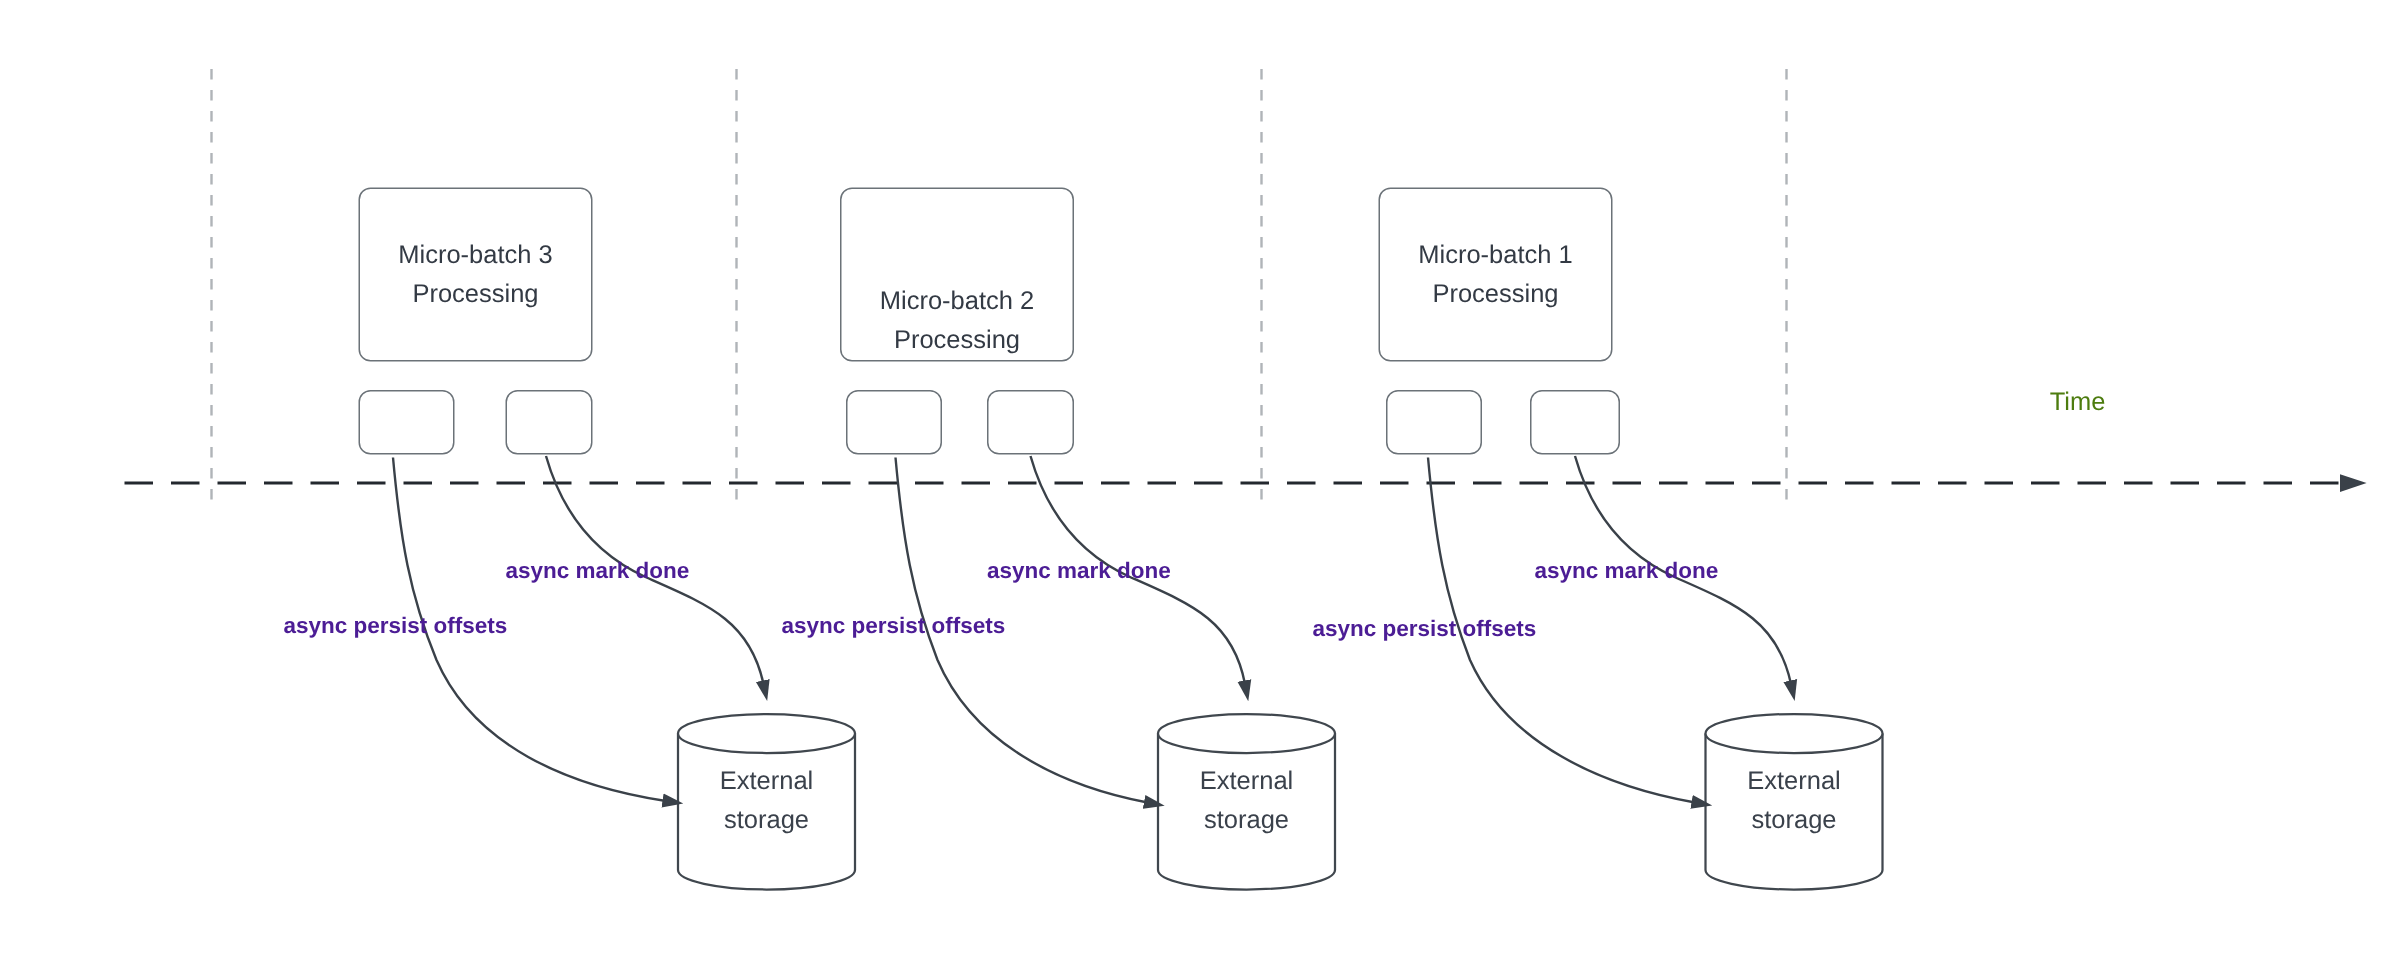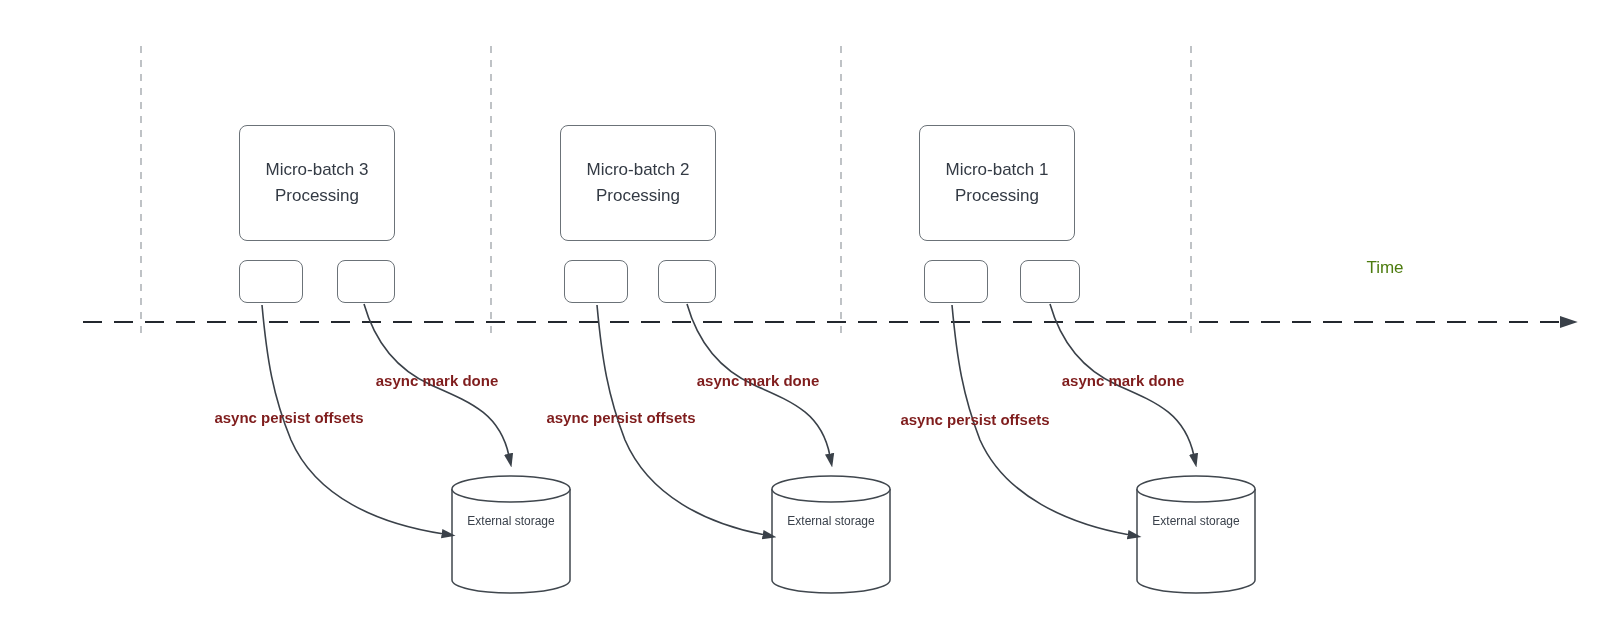--- a/index.html
+++ b/index.html
@@ -64,31 +64,31 @@
   .sbox {
     position: absolute;
     box-sizing: border-box;
     border: 1.5px solid #6b7278;
     border-radius: 8px;
     background: #ffffff;
   }
   .arrow-label {
     position: absolute;
     width: 200px;
-    text-align: center;
+    text-align: left;
     font-size: 15px;
     font-weight: 700;
-    color: #7f1d1d;
+    color: #4c1d95;
     white-space: nowrap;
   }
   .storage-label {
     position: absolute;
     width: 96px;
     text-align: center;
-    font-size: 12px;
+    font-size: 17px;
     line-height: 26px;
     color: #3a414b;
   }
   .time-label {
     position: absolute;
     left: 1345px;
     top: 258px;
     width: 80px;
     text-align: center;
     font-size: 17px;
@@ -144,21 +144,21 @@
 
   <div class="pbox" style="left:239px; top:125px; width:156px; height:116px;">
     <span>Micro-batch 3 Processing</span>
   </div>
   <div class="sbox" style="left:239px; top:260px; width:64px; height:43px;"></div>
   <div class="sbox" style="left:337px; top:260px; width:58px; height:43px;"></div>
   <div class="arrow-label" style="left:189px; top:409px;">async persist offsets</div>
   <div class="arrow-label" style="left:337px; top:372px;">async mark done</div>
   <div class="storage-label" style="left:463px; top:508px;">External storage</div>
 
-  <div class="pbox" style="left:560px; top:125px; width:156px; height:116px;">
+  <div class="pbox" style="left:560px; top:125px; width:156px; height:116px;align-items:flex-end;">
     <span>Micro-batch 2 Processing</span>
   </div>
   <div class="sbox" style="left:564px; top:260px; width:64px; height:43px;"></div>
   <div class="sbox" style="left:658px; top:260px; width:58px; height:43px;"></div>
   <div class="arrow-label" style="left:521px; top:409px;">async persist offsets</div>
   <div class="arrow-label" style="left:658px; top:372px;">async mark done</div>
   <div class="storage-label" style="left:783px; top:508px;">External storage</div>
 
   <div class="pbox" style="left:919px; top:125px; width:156px; height:116px;">
     <span>Micro-batch 1 Processing</span>

